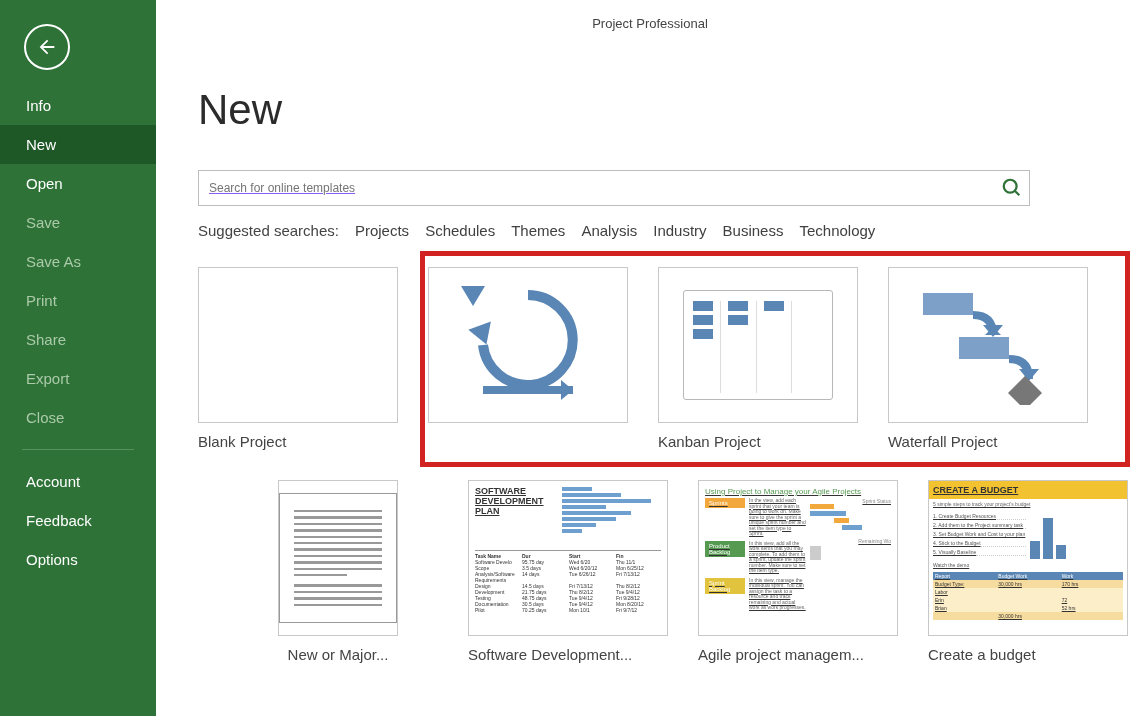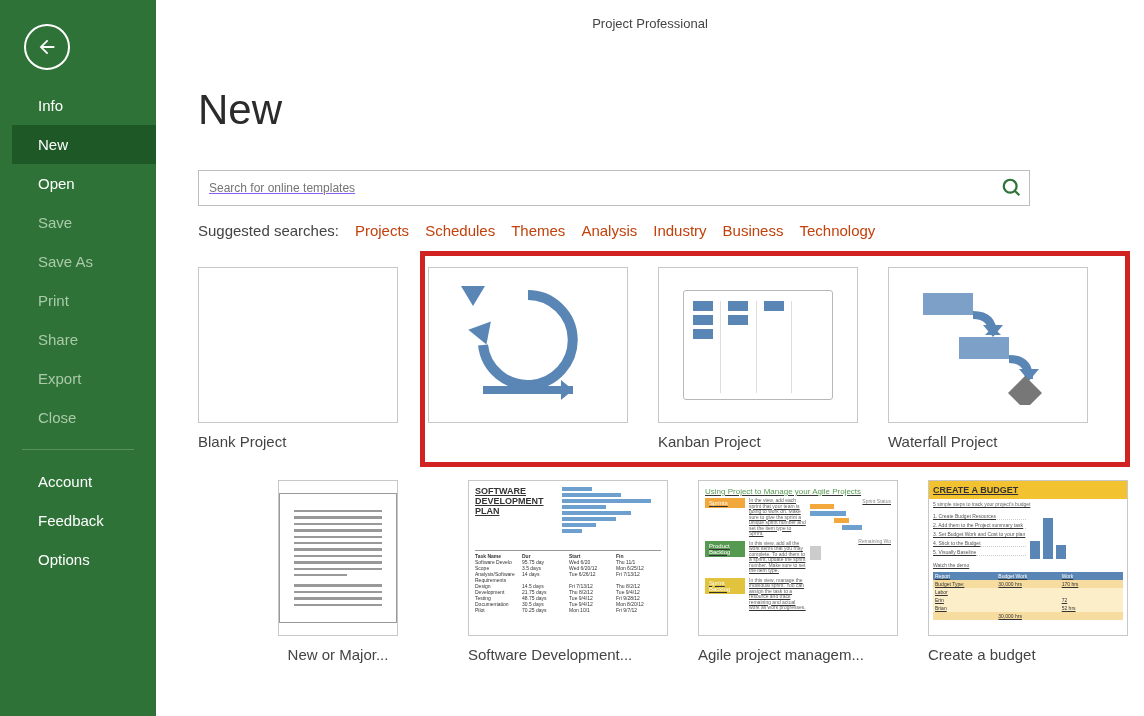--- a/index.html
+++ b/index.html
@@ -29,21 +29,20 @@
     display: flex; align-items: center; justify-content: center;
     cursor: pointer;
   }
   .back-btn svg { width: 22px; height: 22px; fill: #fff; }
   .nav { display: flex; flex-direction: column; }
   .nav-item {
     padding: 11px 26px;
     font-size: 15px;
     color: #fff;
     cursor: pointer;
-    margin-left: 12px;
   }
   .nav-item.active { background: #1f5827; }
   .nav-item.dim { color: #aacaa9; }
   .nav-divider { border-top: 1px solid #55905d; margin: 12px 22px; }
   
   .main {
     flex: 1;
     position: relative;
     padding-top: 14px;
     height: 716px;
@@ -88,21 +87,21 @@
     color:#2e7237;
   }
   .suggested {
     margin-top: 16px;
     font-size: 15px;
     color:#444;
     display:flex;
     gap: 16px;
   }
   .suggested .label { color:#444; }
-  .suggested a { color:#c2410c; cursor:pointer; }
+  .suggested a { color:#404040; cursor:pointer; }
   
   .grid {
     margin-top: 28px;
     display:flex;
     flex-wrap: wrap;
     gap: 30px 30px;
     width: 960px;
   }
   .template {
     width: 200px;

